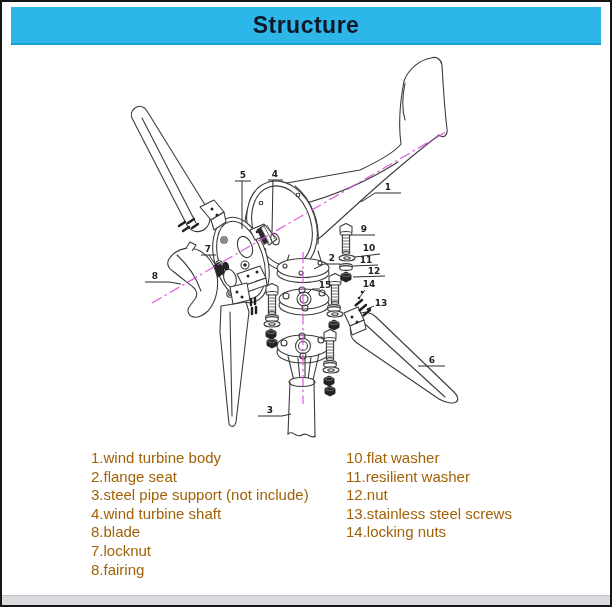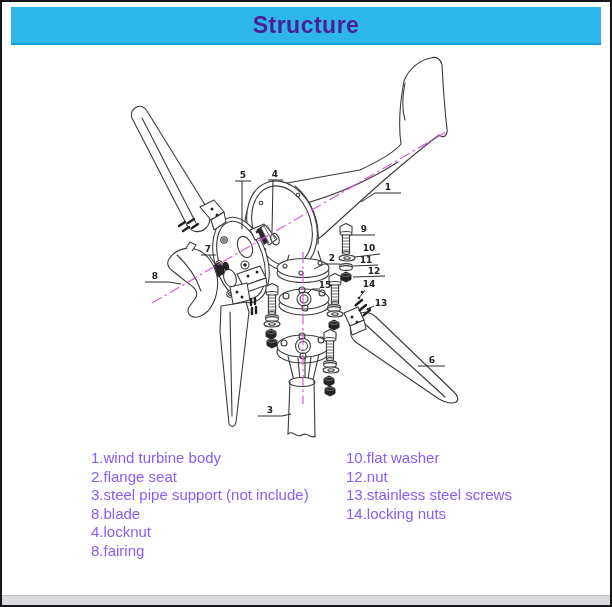--- a/index.html
+++ b/index.html
@@ -1,28 +1,28 @@
 <!DOCTYPE html>
 <html><head>
 <meta charset="utf-8">
 <style>
   html,body{margin:0;padding:0;width:612px;height:607px;overflow:hidden;background:#fff;}
   .page{position:relative;width:612px;height:607px;box-sizing:border-box;border:2px solid #161616;background:#fff;font-family:"Liberation Sans",sans-serif;}
   .header-bar{position:absolute;left:9px;right:9px;top:5px;height:36px;background:#2db7e8;border-bottom:2px solid #17a2d6;display:flex;align-items:center;justify-content:center;}
-  .header-title{font-weight:bold;font-size:23px;color:#4c1d95;letter-spacing:.5px;}
+  .header-title{font-weight:bold;font-size:23px;color:#0f172a;letter-spacing:.5px;}
   svg.diagram{position:absolute;left:0;top:0;width:612px;height:607px;}
   svg .ln{stroke:#3c3c3c;stroke-width:1.1;fill:none;stroke-linecap:round;stroke-linejoin:round;}
   svg .fw{stroke:#3c3c3c;stroke-width:1.1;fill:#ffffff;stroke-linejoin:round;}
   svg .dk{stroke:#1c1c1c;stroke-width:.9;fill:#242424;}
   svg .hash{stroke:#202020;stroke-width:2.4;stroke-linecap:round;fill:none;}
   svg .thin{stroke:#3c3c3c;stroke-width:.75;fill:none;}
   svg .callout-text{font-family:"DejaVu Sans",sans-serif;font-size:9px;font-weight:bold;fill:#222;}
   svg .callout-line{stroke:#2b2b2b;stroke-width:1;fill:none;}
   svg .axis{stroke:#d94fd9;stroke-width:1.25;fill:none;stroke-dasharray:11 3.5 2.5 3.5;opacity:.9;}
-  .legend{position:absolute;top:447px;font-size:15px;color:#8b5cf6;}
+  .legend{position:absolute;top:447px;font-size:15px;color:#a16207;}
   .legend ul{list-style:none;margin:0;padding:0;}
   .legend li{line-height:18.6px;white-space:nowrap;}
   .legend-left{left:89px;}
   .legend-right{left:344px;}
   .bottom-strip{position:absolute;left:0;right:0;bottom:0;height:9px;background:#d9dbde;border-top:1px solid #c2c4c8;}
 </style>
 </head>
 <body>
 
 <div class="page">
@@ -280,28 +280,30 @@
       <path class="callout-line" d="M318,287 L310,287 L305,292"></path>
       <text class="callout-text" x="323" y="286" text-anchor="middle">15</text>
     </g>
   </svg>
 
   <div class="legend legend-left">
     <ul>
       <li>1.wind turbine body</li>
       <li>2.flange seat</li>
       <li>3.steel pipe support (not include)</li>
+      <li>4.wind turbine shaft</li>
       <li>8.blade</li>
-      <li>4.locknut</li>
+      <li>7.locknut</li>
       <li>8.fairing</li>
     </ul>
   </div>
   <div class="legend legend-right">
     <ul>
       <li>10.flat washer</li>
+      <li>11.resilient washer</li>
       <li>12.nut</li>
       <li>13.stainless steel screws</li>
       <li>14.locking nuts</li>
     </ul>
   </div>
 
   <div class="bottom-strip"></div>
 </div>
 
 </body></html>

